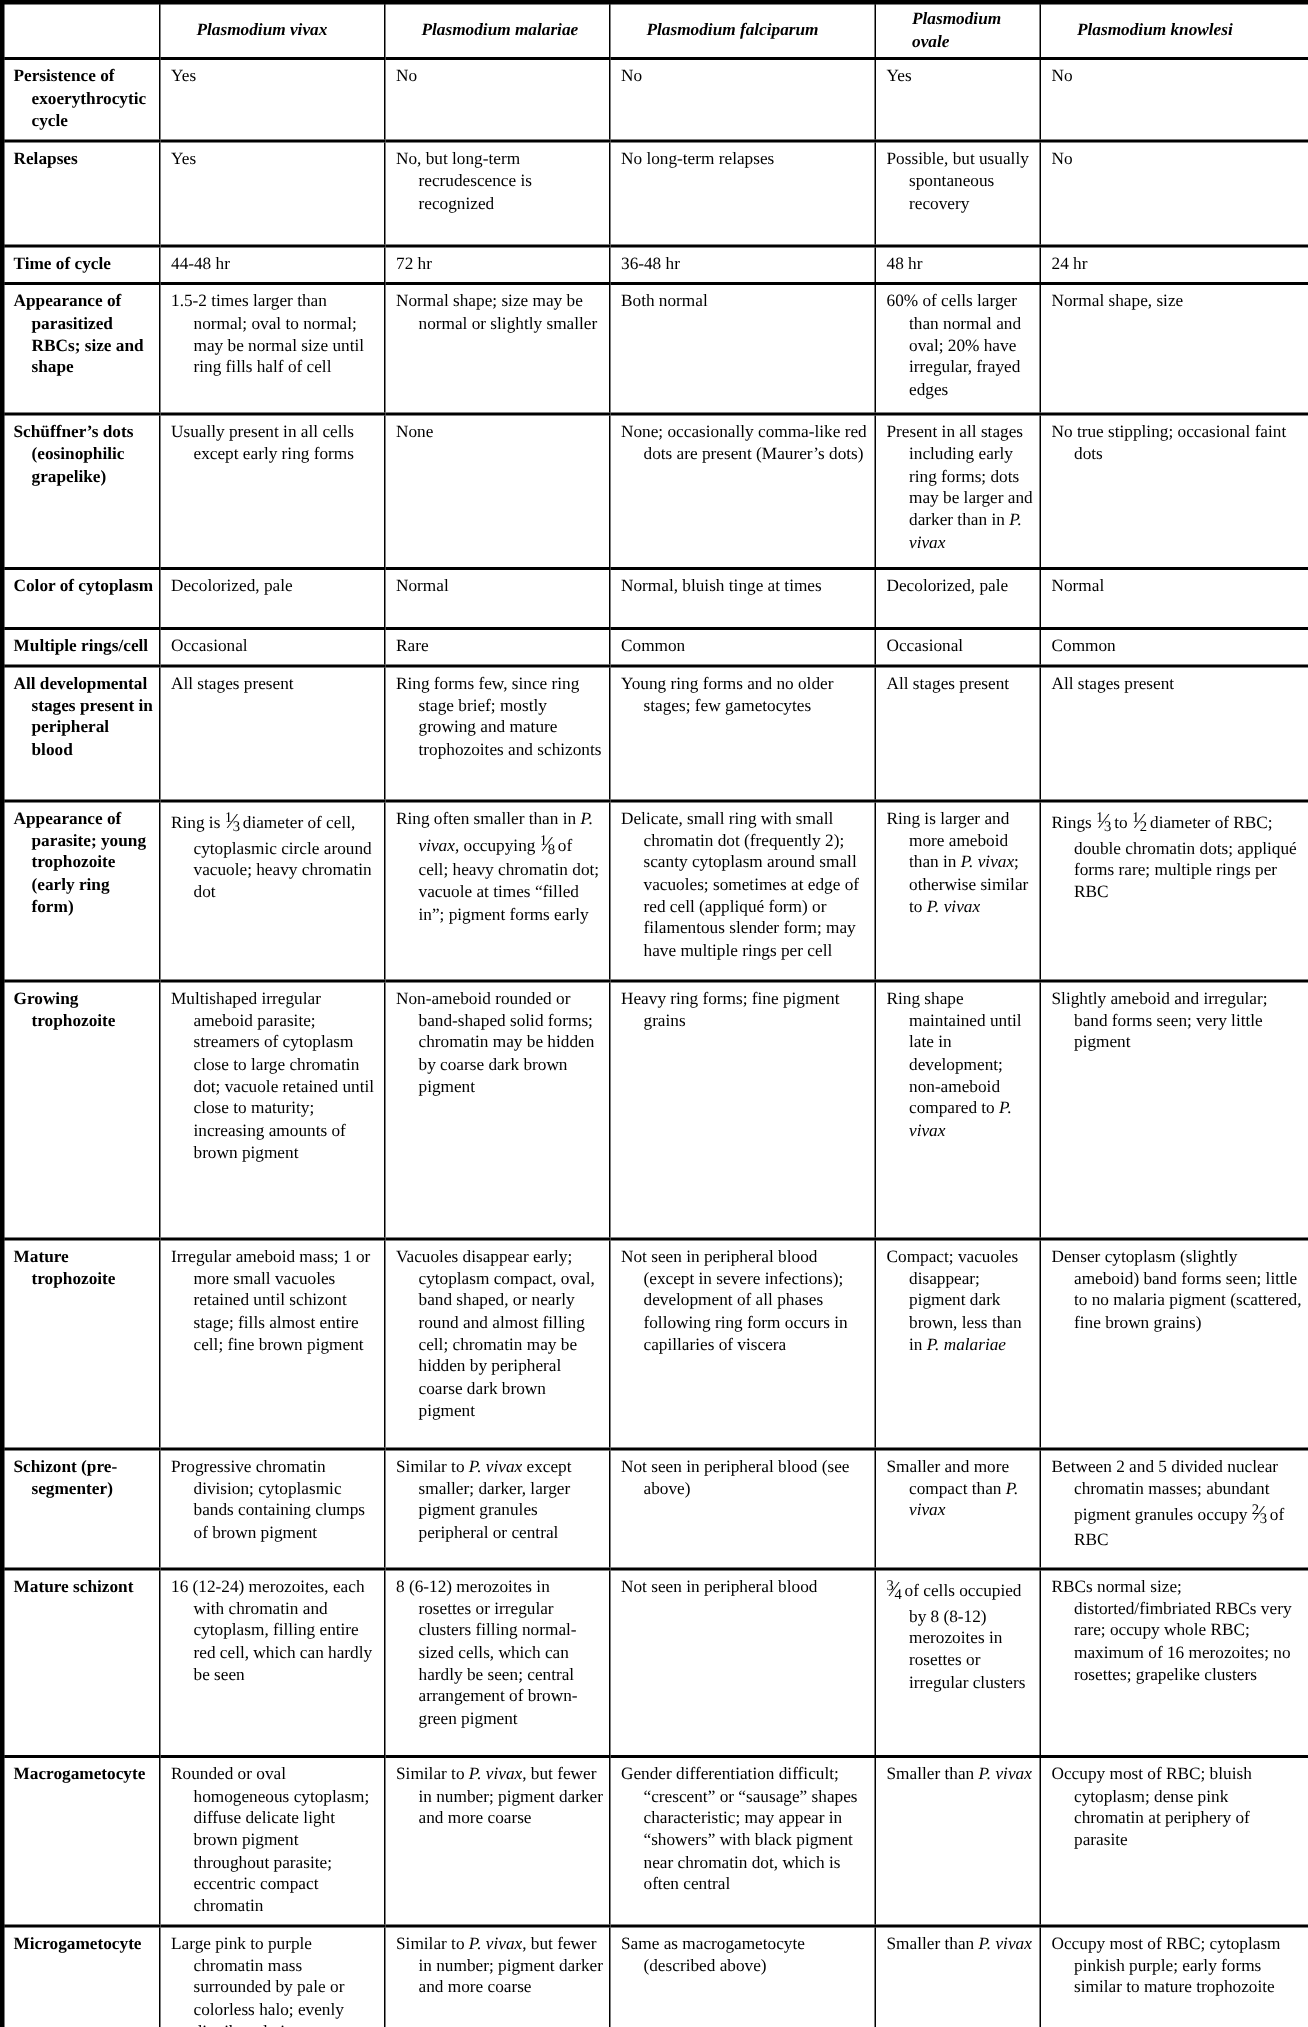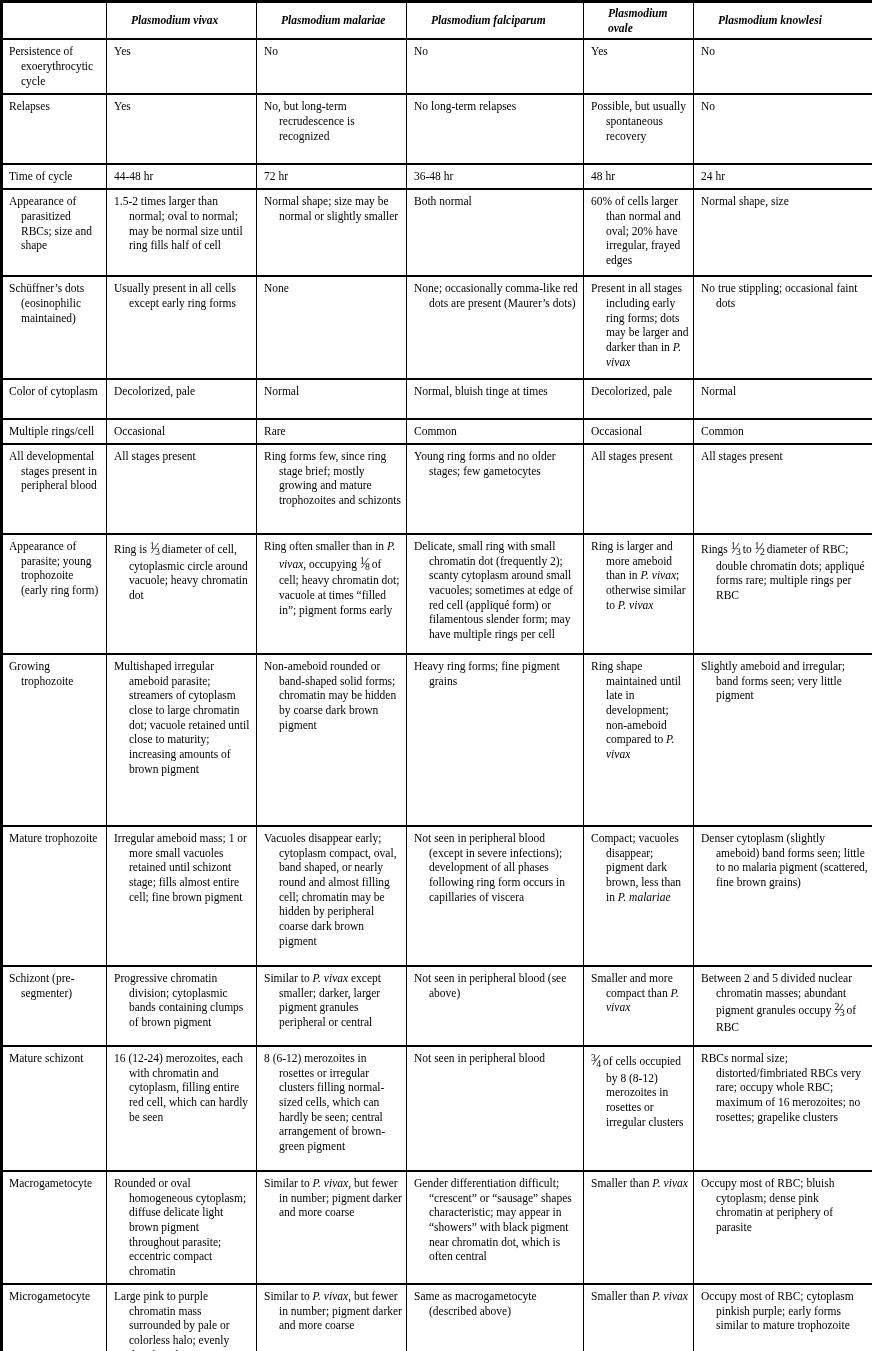--- a/index.html
+++ b/index.html
@@ -26,21 +26,21 @@
   .ptable thead th {
     font-weight: bold;
     font-style: italic;
     vertical-align: middle;
     padding: 3px 3px 3px 24px;
     height: 24px;
   }
   .ptable thead th.corner { font-style: normal; }
   
   .ptable tbody th.rowlabel {
-    font-weight: normal;
+    font-weight: bold;
     font-style: normal;
     padding: 4px 3px 4px 18px;
     text-indent: -12px;
     margin-top: 14px;
   }
   
   .ptable tbody td {
     padding: 4px 4px 4px 22px;
     text-indent: -15px;
   }
@@ -115,21 +115,21 @@
     </tr>
     <tr>
       <th class="rowlabel">Appearance of parasitized RBCs; size and shape</th>
       <td>1.5-2 times larger than normal; oval to normal; may be normal size until ring fills half of cell</td>
       <td>Normal shape; size may be normal or slightly smaller</td>
       <td>Both normal</td>
       <td>60% of cells larger than normal and oval; 20% have irregular, frayed edges</td>
       <td>Normal shape, size</td>
     </tr>
     <tr>
-      <th class="rowlabel">Schüffner’s dots (eosinophilic maintained)</th>
+      <th class="rowlabel">Schüffner’s dots (eosinophilic grapelike)</th>
       <td>Usually present in all cells except early ring forms</td>
       <td>None</td>
       <td>None; occasionally comma-like red dots are present (Maurer’s dots)</td>
       <td>Present in all stages including early ring forms; dots may be larger and darker than in <i>P. vivax</i></td>
       <td>No true stippling; occasional faint dots</td>
     </tr>
     <tr>
       <th class="rowlabel">Color of cytoplasm</th>
       <td>Decolorized, pale</td>
       <td>Normal</td>

